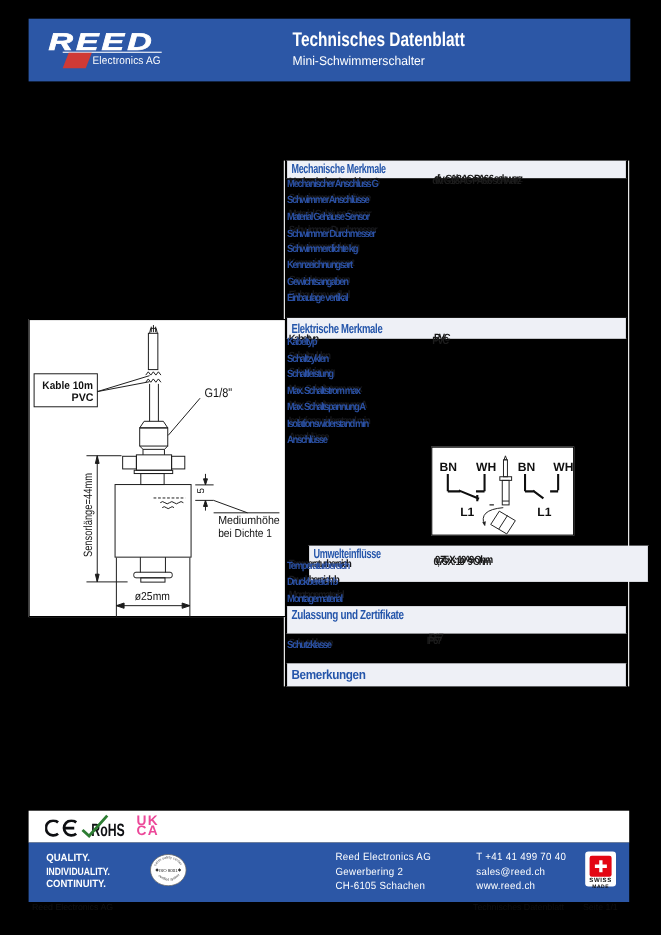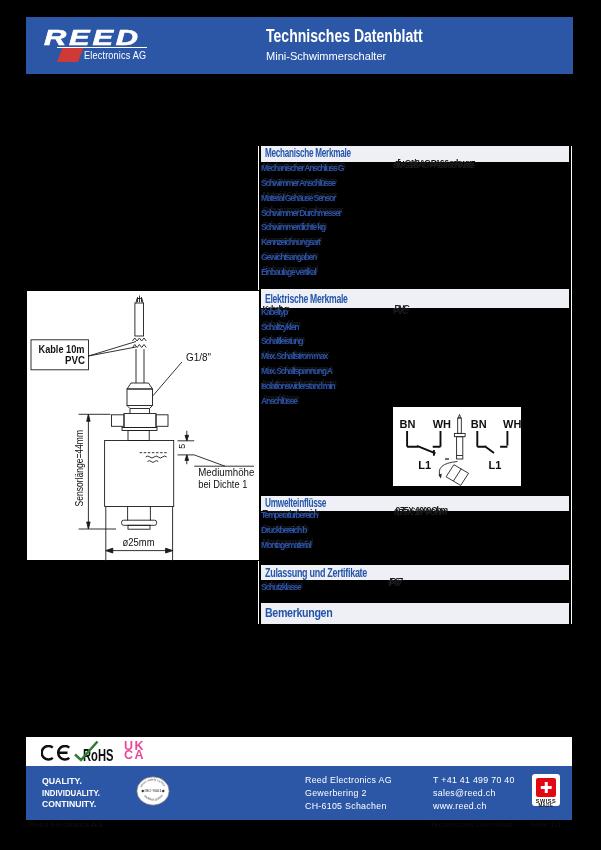--- a/index.html
+++ b/index.html
@@ -51,24 +51,24 @@
 
   <div class="abs vline" style="left:258.1px;top:145.5px;height:478.5px;"></div>
   <div class="abs vline" style="left:571.1px;top:145.5px;height:478.5px;"></div>
 
   <div class="abs bar" style="top:288.5px;height:19px;">
       <span style="top:3.3px;transform:scaleX(0.72);">Elektrische Merkmale</span>
     </div>
   <div class="abs bar" style="top:145.5px;height:16.5px;">
       <span style="top:0.9px;transform:scaleX(0.68);">Mechanische Merkmale</span>
     </div>
-  <div class="abs bar" style="top:495.5px;height:15px;">
+  <div class="abs bar" style="top:495.5px;height:33px;margin-left:20px;">
       <span style="top:0.8px;transform:scaleX(0.69);">Umwelteinflüsse</span>
     </div>
-  <div class="abs bar" style="top:565px;height:15px;">
+  <div class="abs bar" style="top:551px;height:25px;">
       <span style="top:0.6px;transform:scaleX(0.75);">Zulassung und Zertifikate</span>
     </div>
   <div class="abs bar" style="top:603px;height:21px;">
       <span style="top:3.3px;transform:scaleX(0.89);">Bemerkungen</span>
     </div>
 
   <div class="abs row" style="left:260.8px;top:162.2px;">
       <i>Mechanischer Anschluss G</i>
       <u>Mechanischer Anschluss G</u>
     </div>

